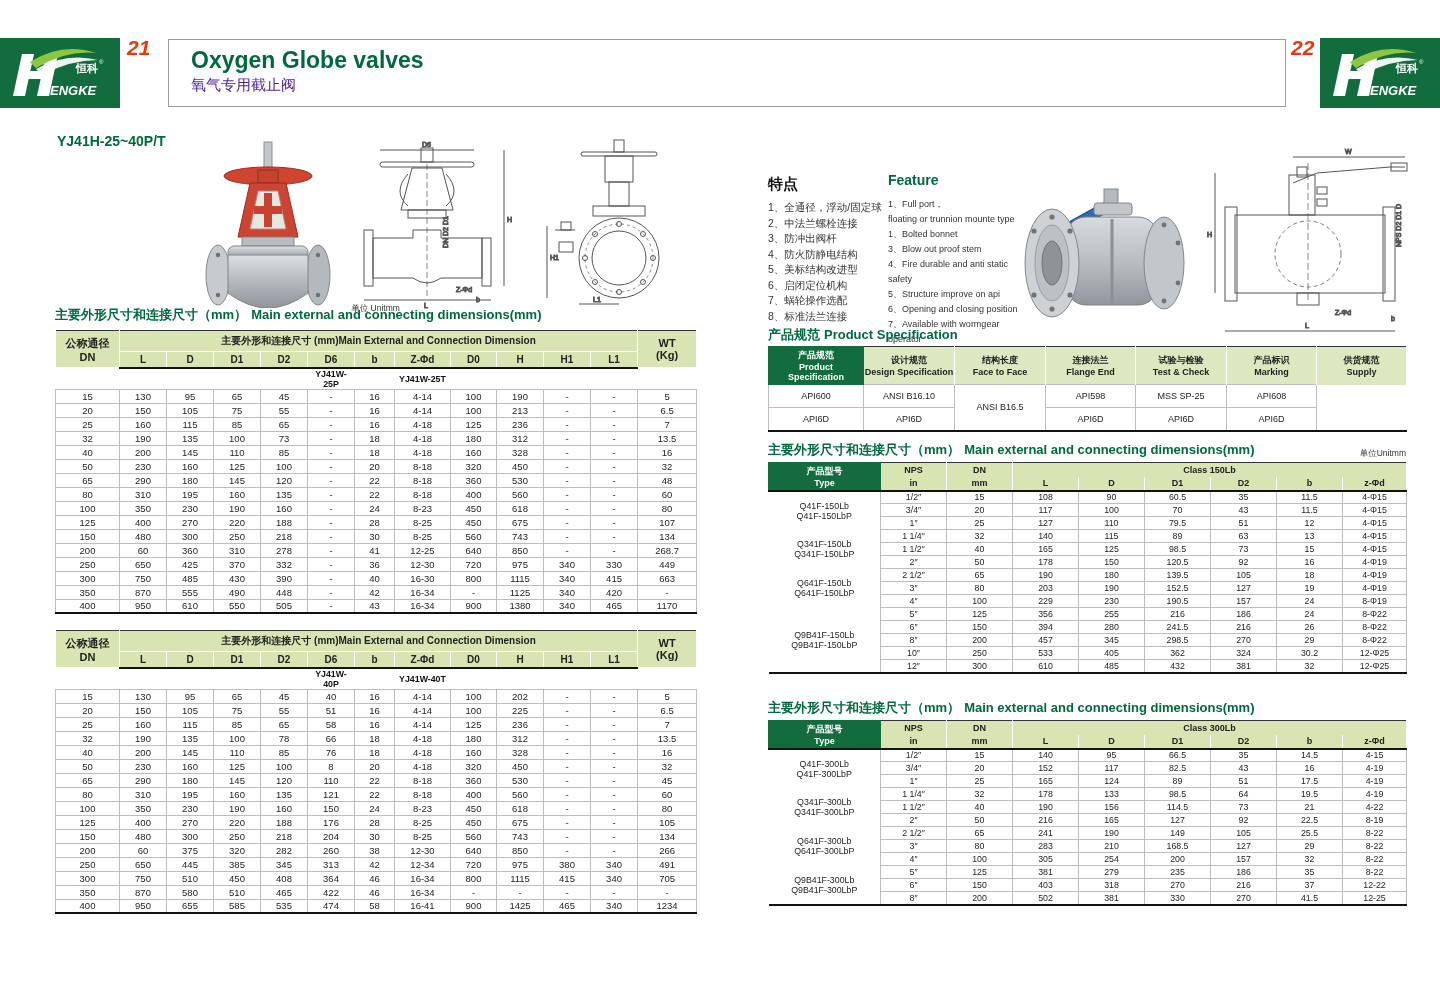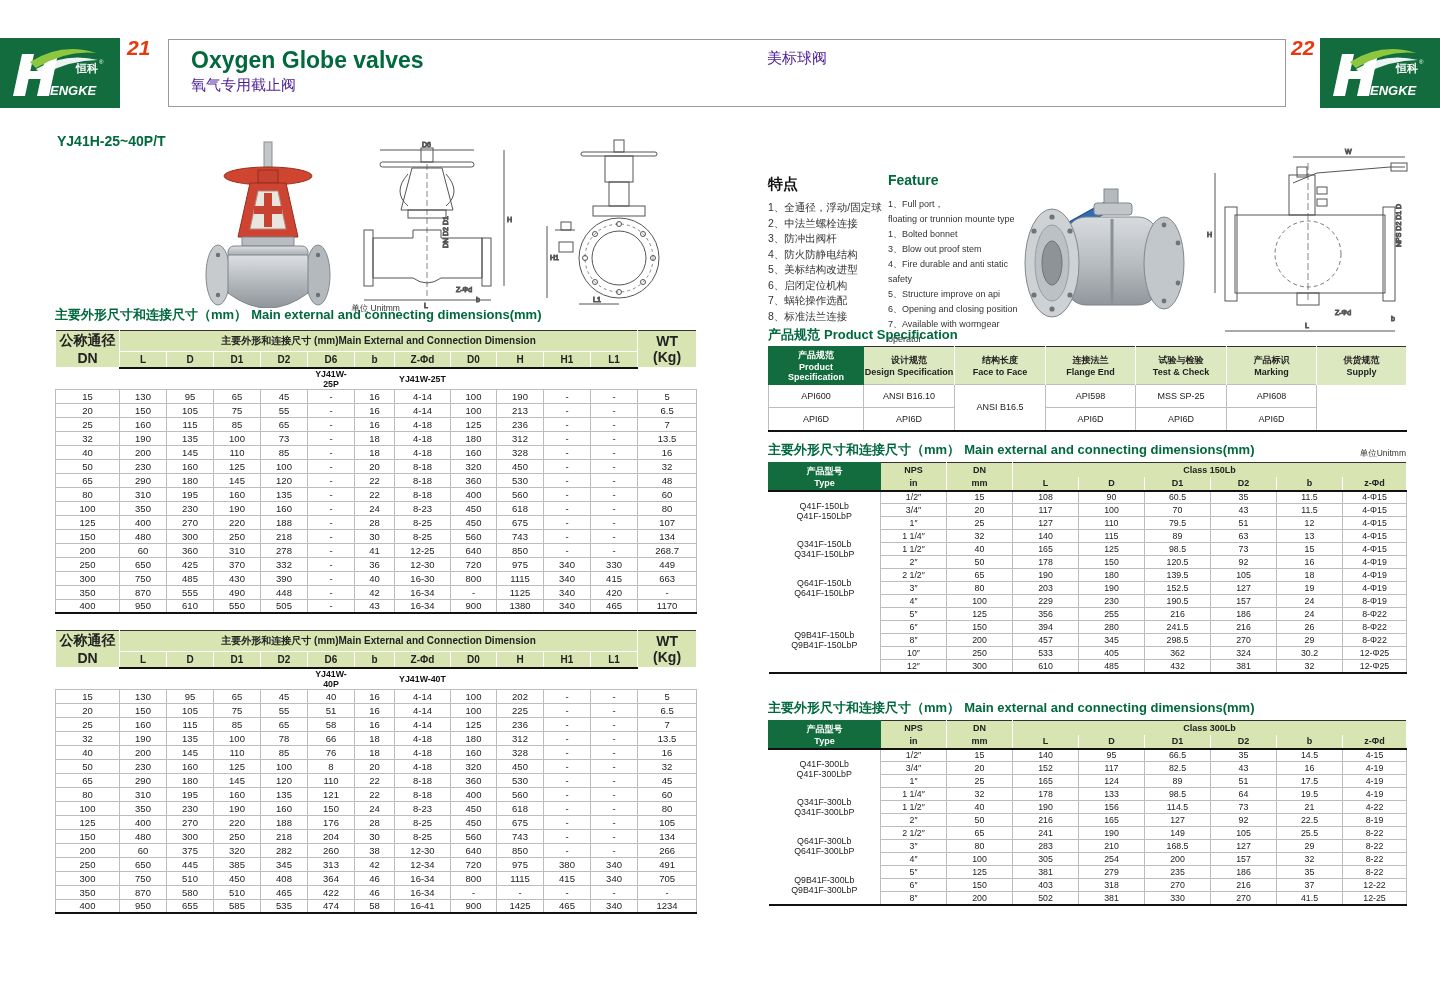--- a/index.html
+++ b/index.html
@@ -20,21 +20,21 @@
   .sec-title .en { margin-left:4px; }
   .unit-label { font-size:8.5px; color:#333; }
 
   
   table { border-collapse:collapse; table-layout:fixed; }
   .ltable { width:641px; border-top:1.5px solid #333; border-bottom:2.5px solid #111; }
   .ltable th { background:#D8E4B2; font-size:10px; font-weight:bold; color:#222;
                border-left:1px solid #fff; border-right:1px solid #fff; text-align:center; }
   .ltable tr.h1 th { height:21px; border-bottom:1px solid #fff; }
   .ltable tr.h2 th { height:16px; border-bottom:2.5px solid #111; }
-  .ltable th.side { border-bottom:2.5px solid #111; font-size:14px; }
+  .ltable th.side { border-bottom:2.5px solid #111; font-size:11px; }
   .ltable td { text-align:center; font-size:9.5px; color:#222; height:14px;
                border:1px solid #bdbdbd; padding:0; }
   .ltable .model-row td { border:none; height:14px; font-size:8.8px; font-weight:bold; color:#111; background:#fff; }
 
   
   .feat-title-zh { font-weight:bold; font-size:15px; color:#111; }
   .feat-title-en { font-weight:bold; font-size:14px; color:#00693E; }
   .feat-item { font-size:10.5px; color:#333; line-height:15.5px; }
   .feat-item-en { font-size:9px; color:#333; line-height:15px; }
 
@@ -72,21 +72,20 @@
   </svg>
 </div>
 <div class="abs page-num" style="left:127px;top:36px;">21</div>
 
 <div class="abs title-box" style="left:168px;top:39px;width:1118px;">
   <div class="abs" style="left:22px;top:7px;">
     <div class="main-title-en">Oxygen Globe valves</div>
     <div class="main-title-zh">氧气专用截止阀</div>
   </div>
   <div class="abs" style="left:598px;top:7px;">
-    <div class="main-title-zh">美标球阀</div>
   </div>
 </div>
 
 <div class="abs page-num" style="left:1291px;top:36px;">22</div>
 <div class="abs logo-block" style="left:1320px;top:38px;">
   <svg width="120" height="70" viewBox="0 0 120 70">
     <rect width="120" height="70" fill="#136C3E"></rect>
     <polygon points="22,16 34,16 25,58 13,58" fill="#fff"></polygon>
     <polygon points="20,33 54,33 52,41 18,41" fill="#fff"></polygon>
     <polygon points="46,16 58,16 49,58 37,58" fill="#fff"></polygon>

